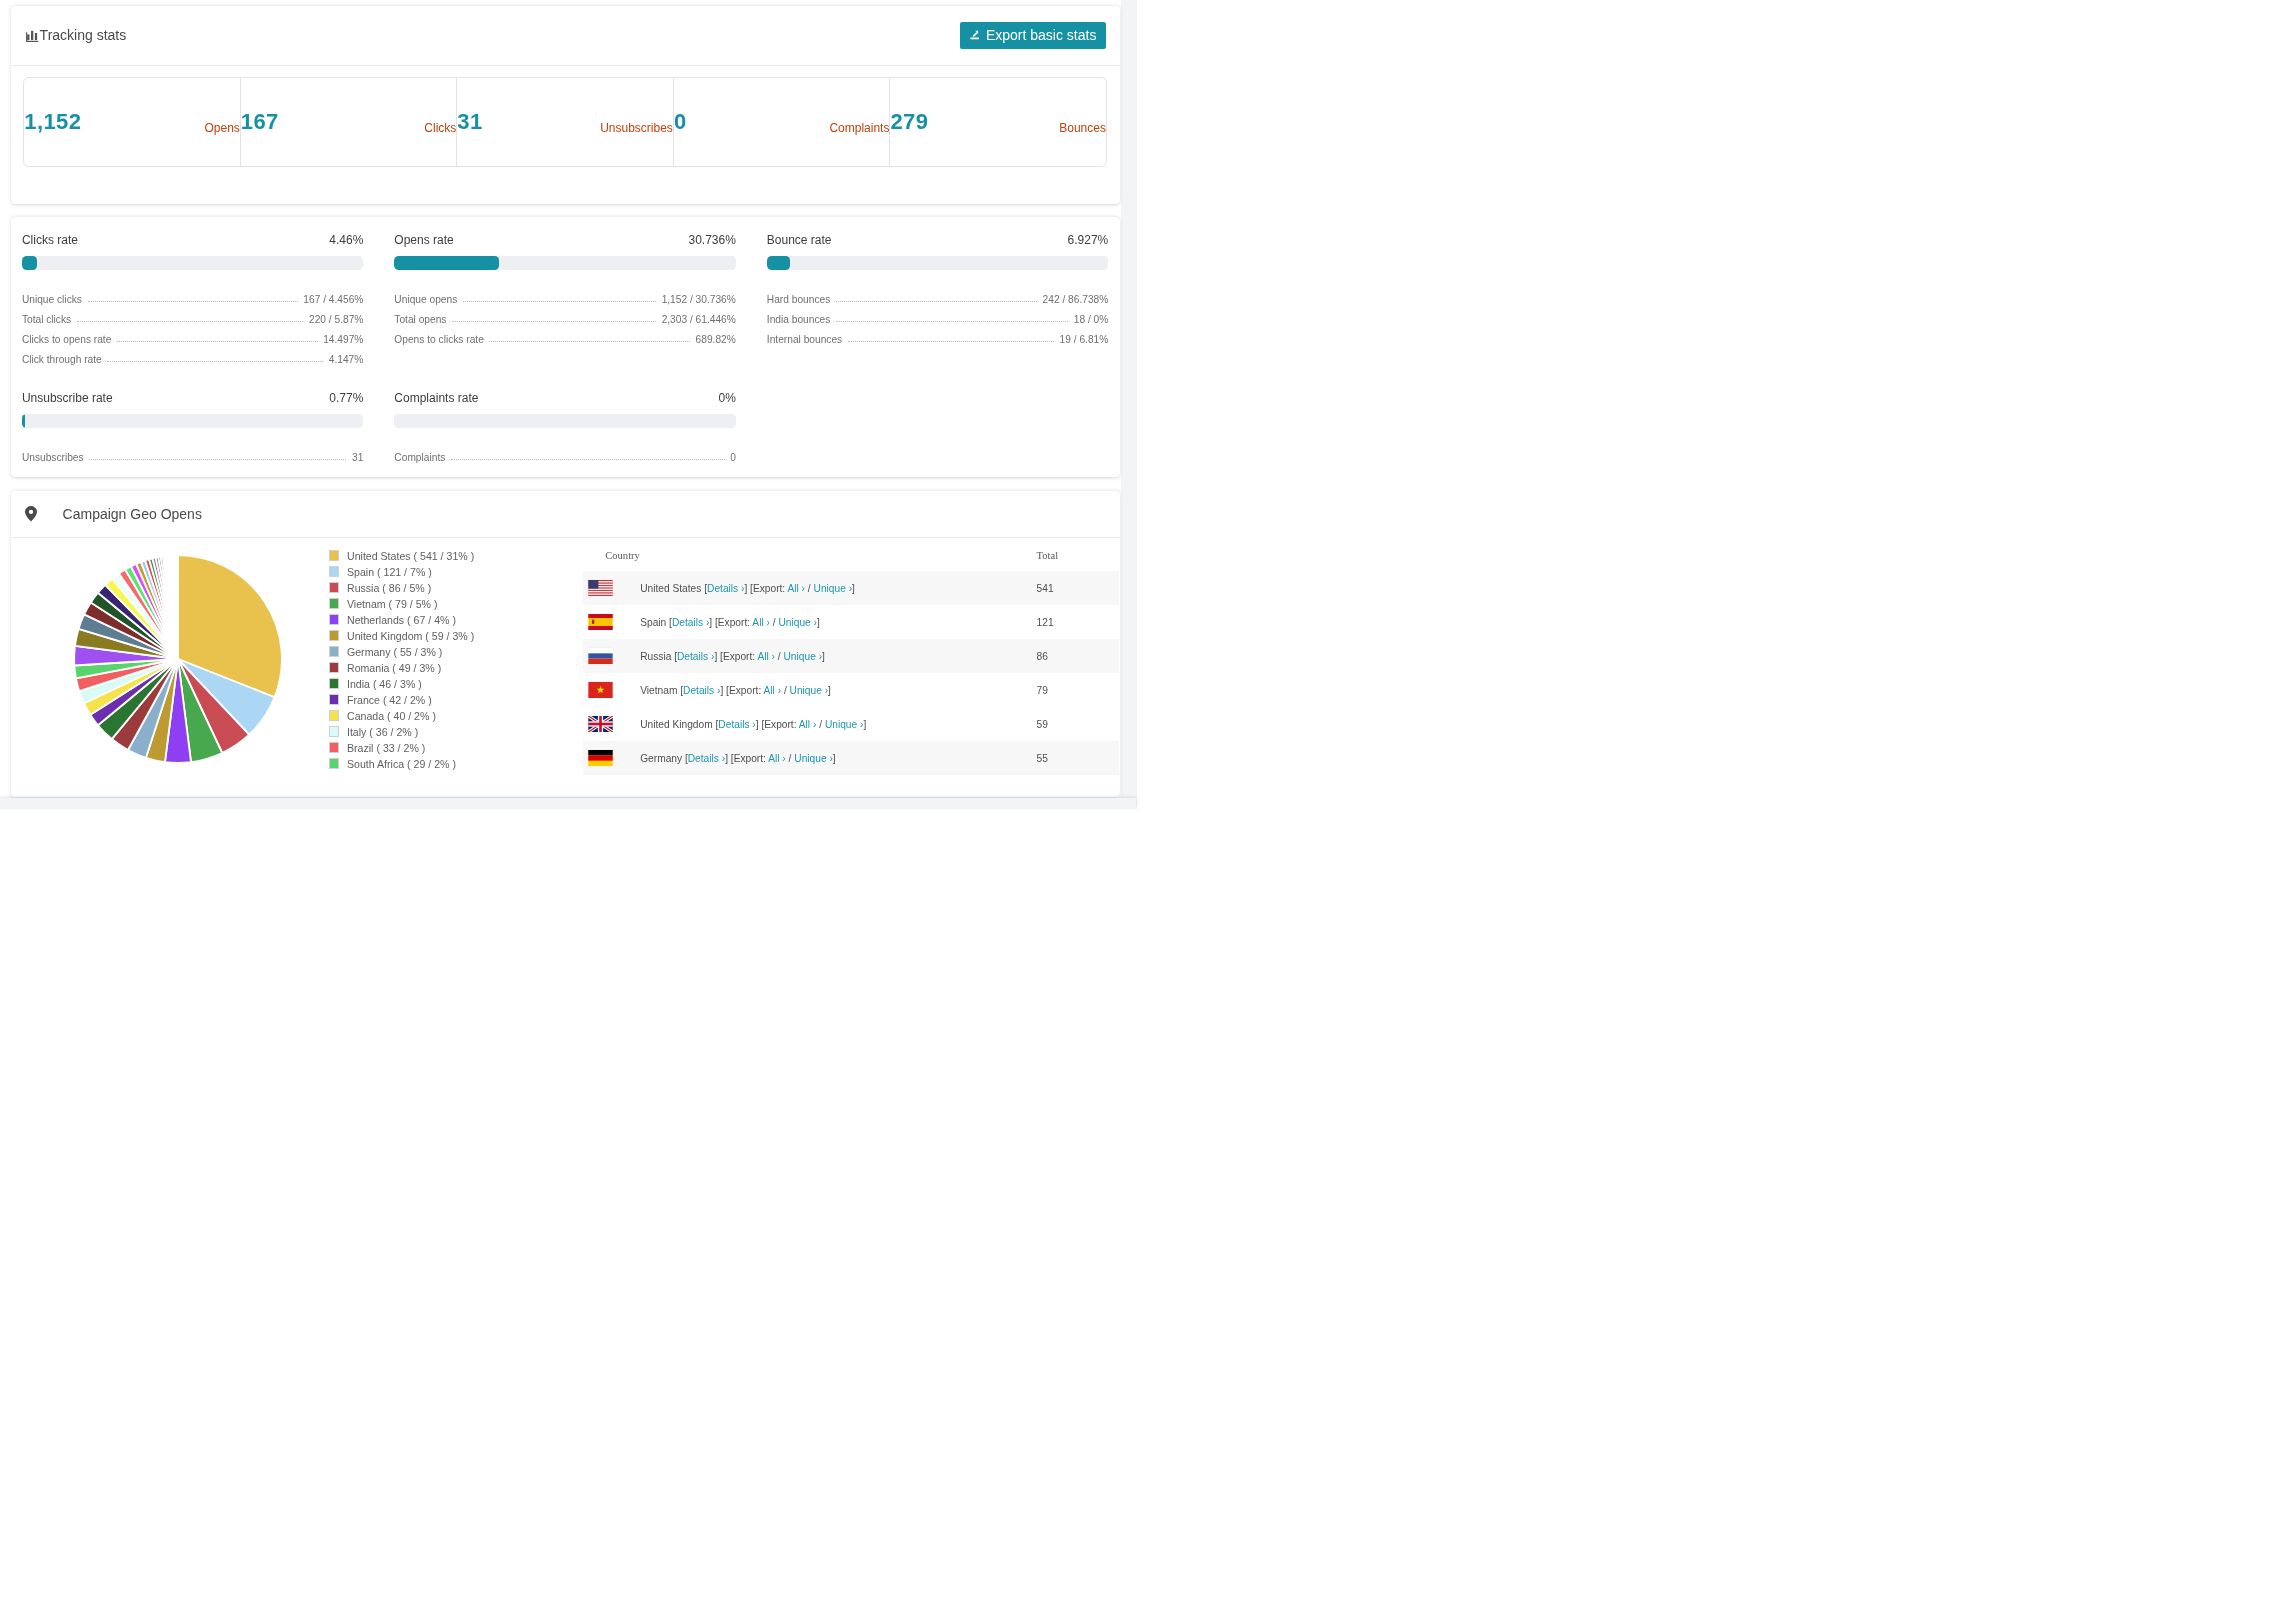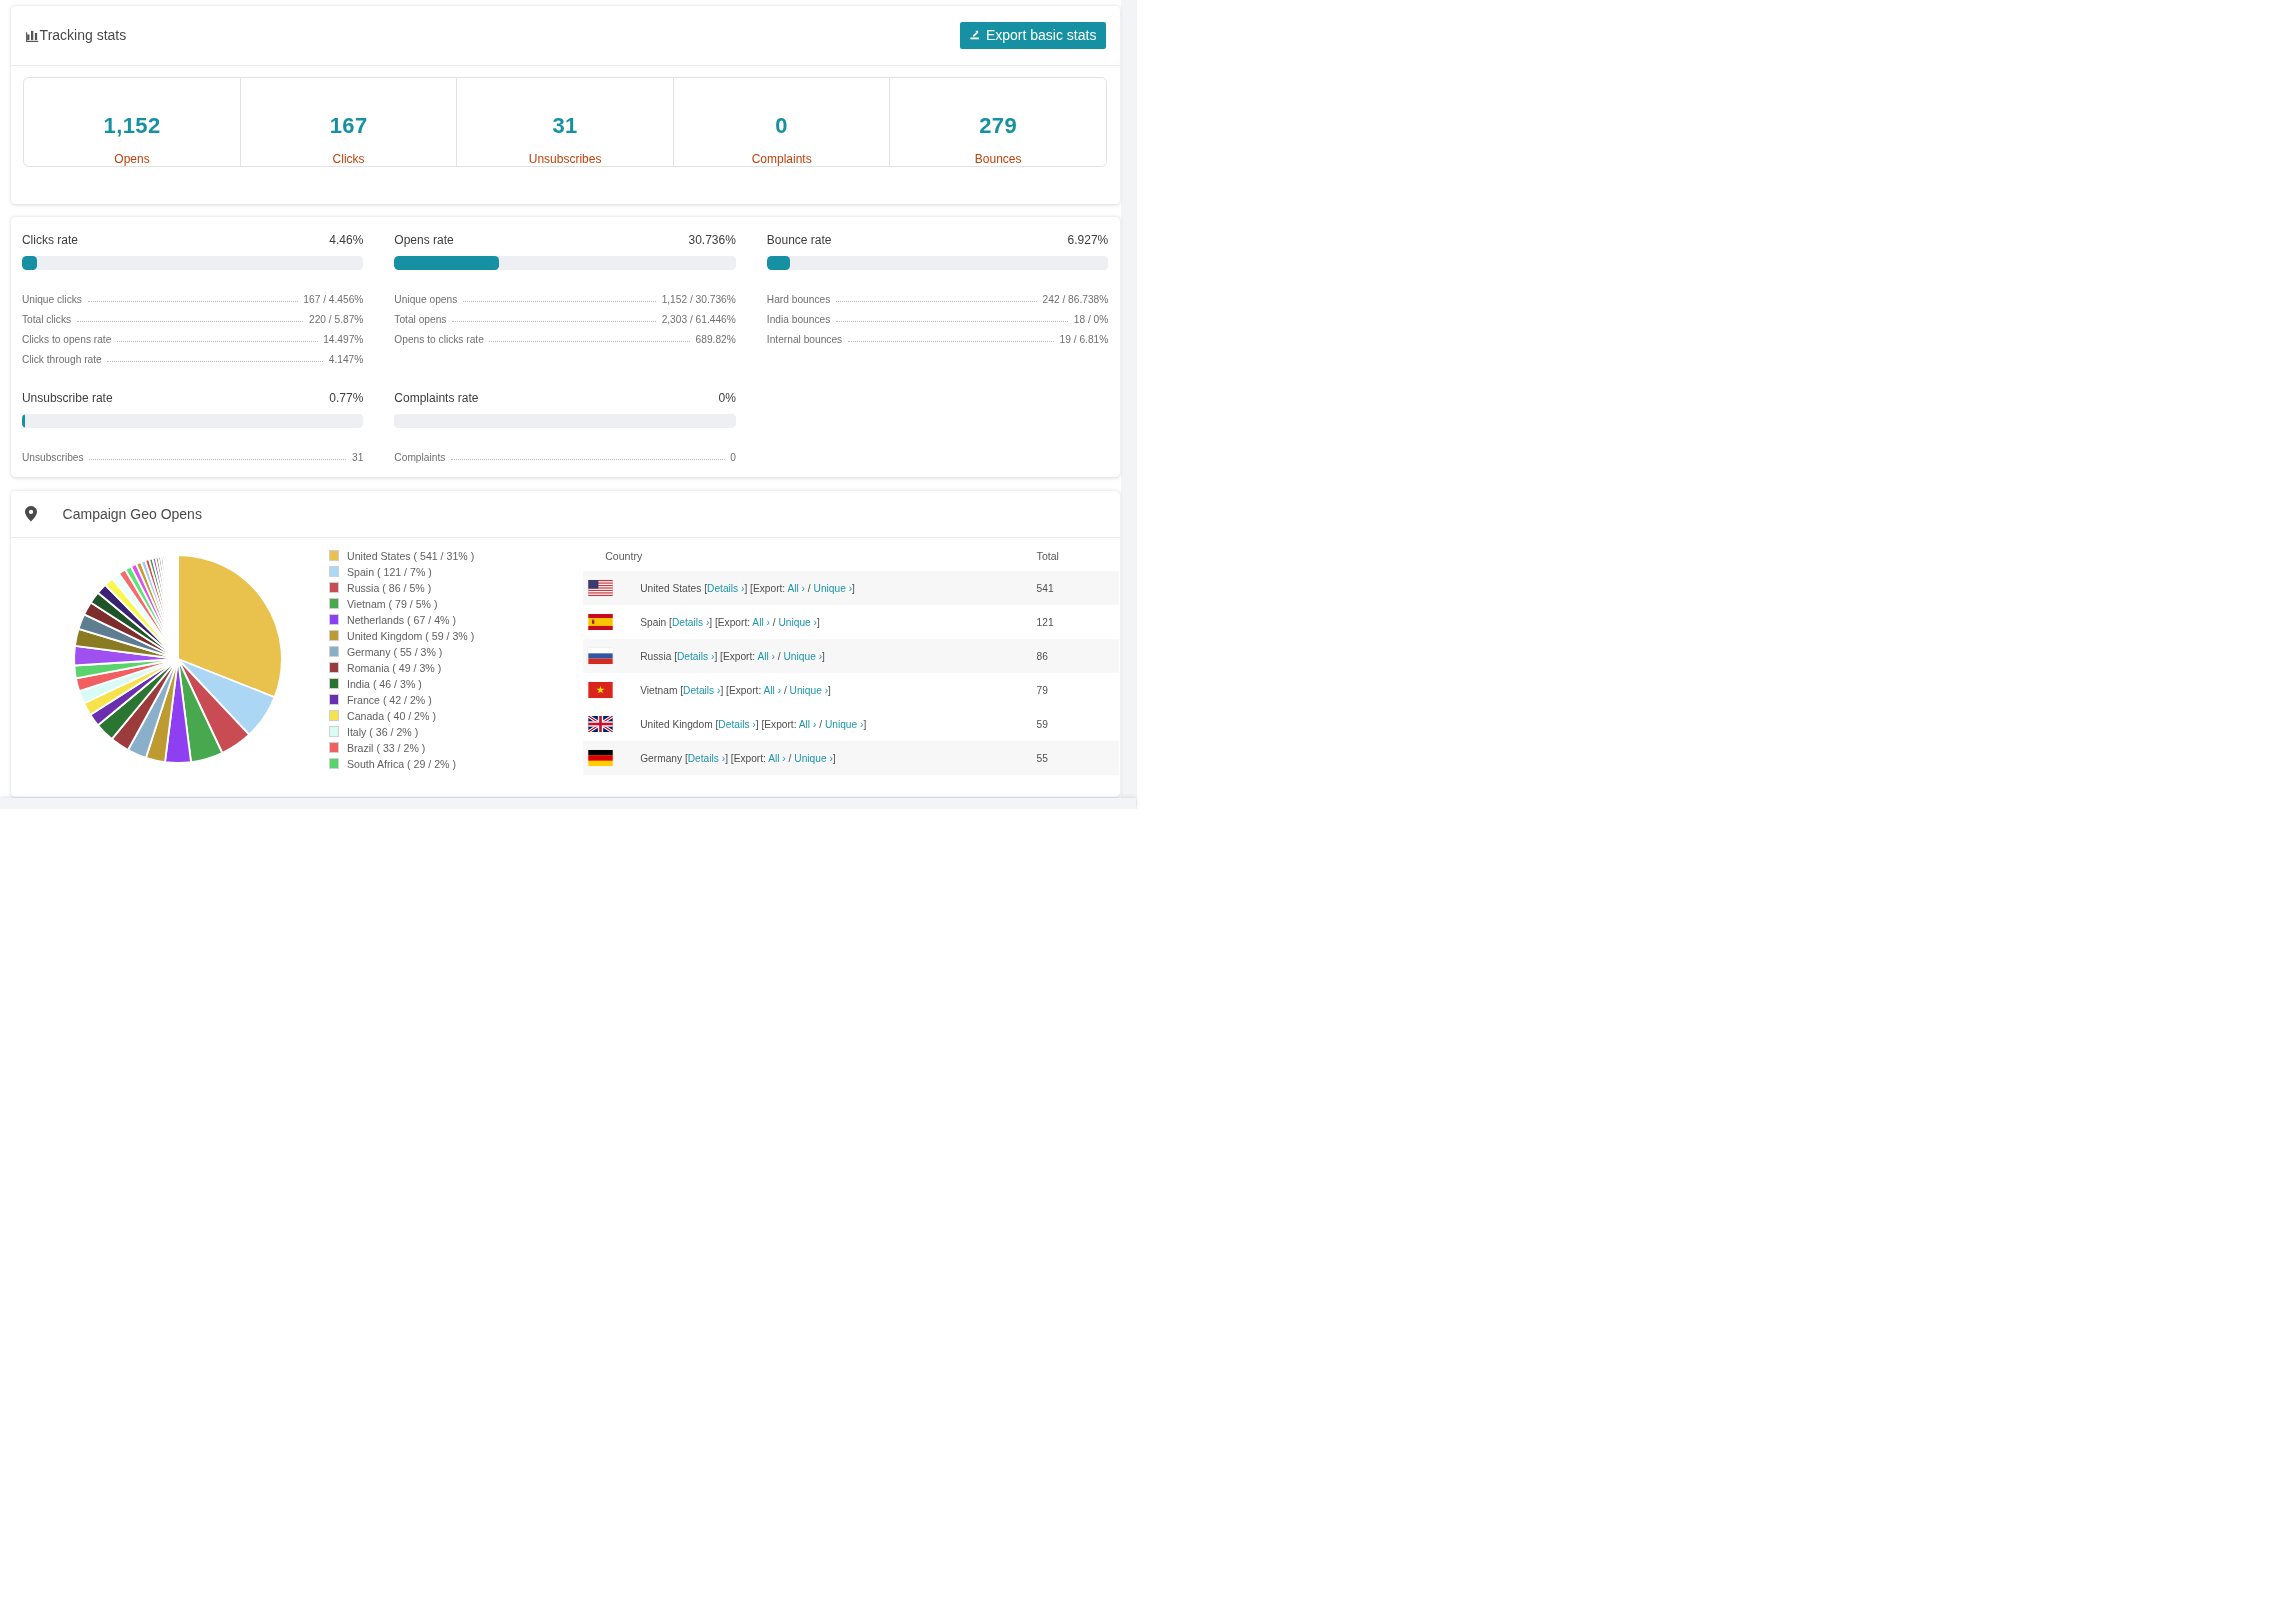--- a/index.html
+++ b/index.html
@@ -22,21 +22,21 @@
   .divider { height:0.7px; background:#ececec; }
 
   
   .btn-export { display:flex; align-items:center; gap:5.6px; background:#1691a3; color:#fff;
     border:none; border-radius:2.1px; padding:5.6px 9.2px; font-size:14px; cursor:pointer;
     font-family:"Liberation Sans", sans-serif; }
 
   
   .stats-row { margin:11.3px 12.7px; height:90px; border:0.7px solid #e3e3e3; border-radius:5.6px;
     display:flex; }
-  .stat-cell { flex:1; display:flex; flex-direction:column; align-items:center; justify-content:flex-end; }
+  .stat-cell { flex:1; display:flex; align-items:center; justify-content:space-between;gap:20px; }
   .stat-cell + .stat-cell { border-left:0.7px solid #e3e3e3; }
   .stat-value { font-size:22px; font-weight:bold; color:#1691a3; letter-spacing:0.4px; }
   .stat-label { font-size:12px; color:#c2410c; margin-top:13px; }
 
   
   .rates-grid { display:grid; grid-template-columns:1fr 1fr 1fr; column-gap:31px; row-gap:25.4px;
     padding:15.5px 11.3px 14px 11.3px; }
   .rate-head { display:flex; justify-content:space-between; align-items:baseline; }
   .rate-title, .rate-value { font-size:12px; font-weight:normal; color:#3d3d3d; }
   .progress-track { margin-top:9.2px; height:14px; background:#edeff3; border-radius:4.2px; overflow:hidden; }
@@ -49,21 +49,21 @@
   
   #geo-header { height:46px; display:flex; align-items:center; gap:26px; padding:0 14px;
     font-size:14px; color:#4a4a4a; }
   .geo-body { position:relative; height:260px; }
   #pie { position:absolute; left:61px; top:15.5px; }
   #legend { position:absolute; left:318px; top:10px; }
   .legend-item { display:flex; align-items:center; gap:7.8px; height:16px; font-size:10.6px; color:#5f5f5f; }
   .legend-swatch { width:10.6px; height:10.6px; border:0.7px solid #d0d0d0; flex:0 0 auto; }
 
   #geo-table { position:absolute; left:572px; top:2.8px; width:536px; }
-  .gt-header { display:flex; height:31px; align-items:center; font-size:10.6px; color:#5a5a5a; }
+  .gt-header { display:flex; height:31px; align-items:center; font-size:10.6px; color:#5a5a5a;font-family:Liberation Serif, serif; }
   .gt-col-country { flex:0 0 454px; padding-left:22.6px; }
   .table-row { display:flex; height:34px; align-items:center; font-size:10.2px; color:#4f4f4f; }
   .table-row.alt { background:#f7f7f7; }
   .row-country { flex:0 0 454px; display:flex; align-items:center; gap:27px; padding-left:5.6px; }
   .row-country .txt { white-space:nowrap; }
   .flag { width:25px; height:16px; flex:0 0 auto; box-shadow:0 0 0.7px rgba(0,0,0,.25); }
   .lnk { color:#1d96ac; text-decoration:none; cursor:pointer; }
 </style>
 </head>
 <body>

